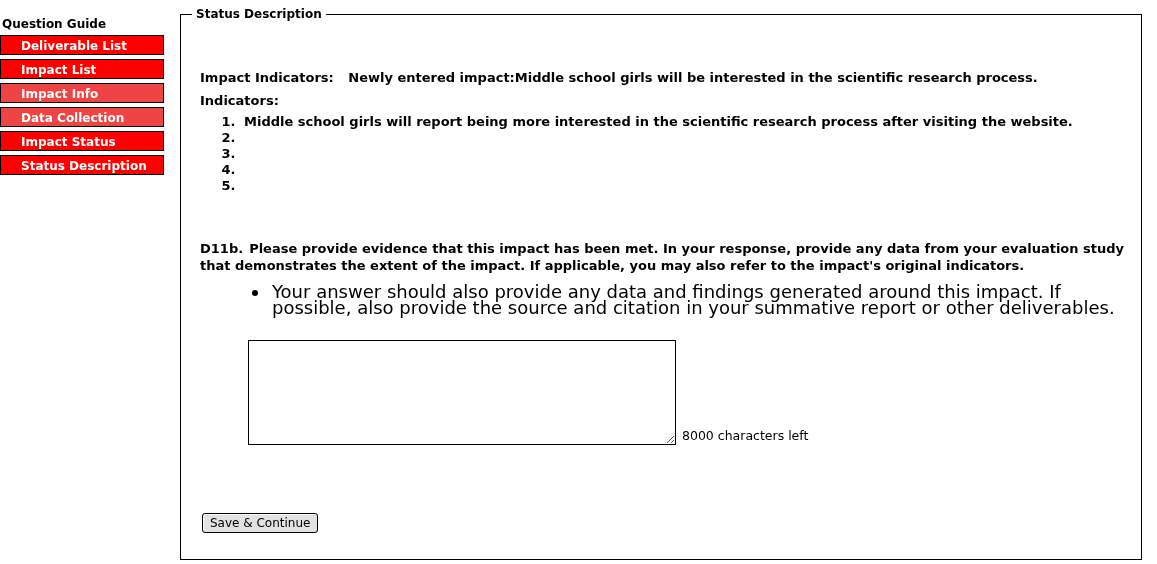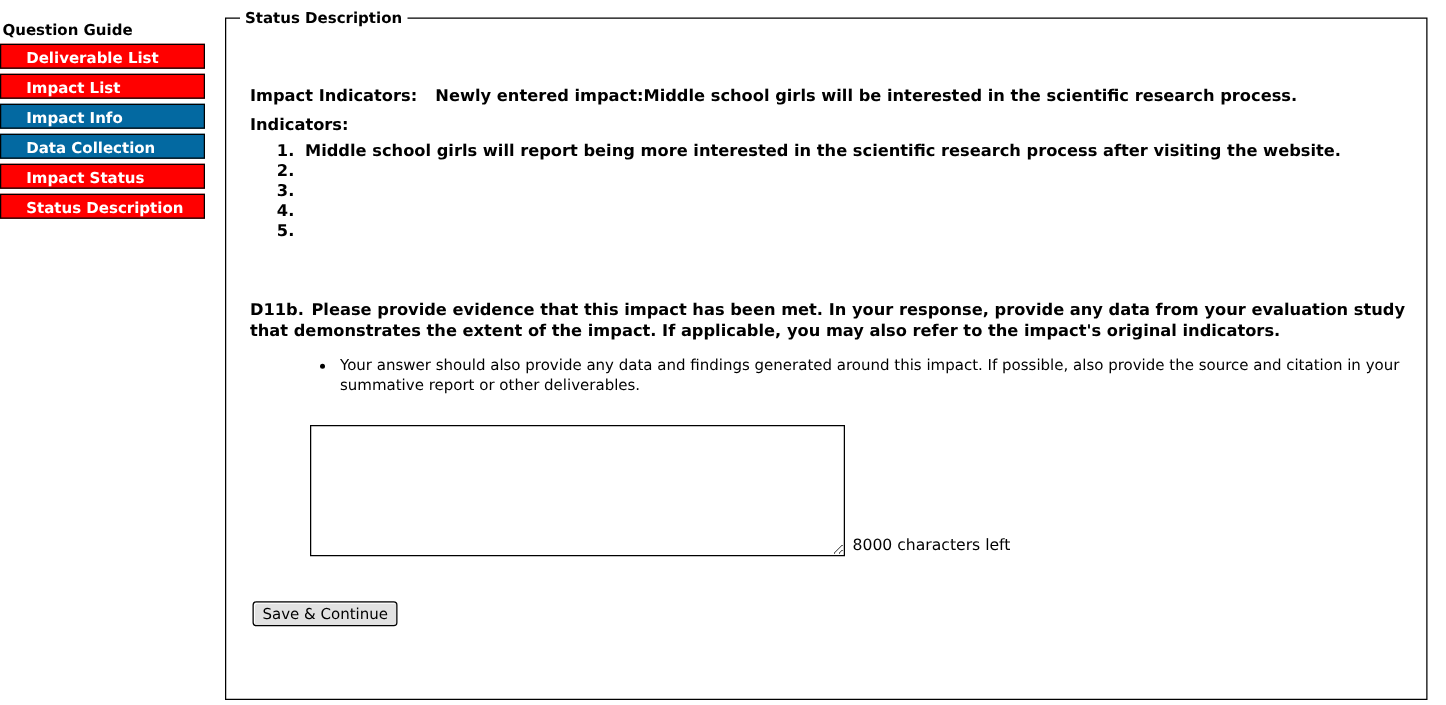--- a/index.html
+++ b/index.html
@@ -40,21 +40,21 @@
     margin-bottom: 4px;
     font-weight: bold;
     font-size: 12px;
     color: #ffffff;
     border: 1px solid #000000;
     cursor: pointer;
     white-space: nowrap;
     overflow: hidden;
   }
   .nav-red  { background: #ff0000; }
-  .nav-blue { background: #0369a1; }
+  .nav-blue { background: #ef4444; }
 
   
   #main-panel {
     position: absolute;
     left: 180px;
     top: 14px;
     width: 962px;
     height: 546px;
     box-sizing: border-box;
     border: 1px solid #000000;
@@ -112,21 +112,21 @@
   }
   #question-block .qnum { margin-right: 6px; }
   #question-text {
     display: inline;
   }
 
   ul.hint-list {
     margin: 10px 0 0 0;
     padding-left: 70px;
     font-weight: normal;
-    font-size: 12px;
+    font-size: 18px;
     line-height: 16px;
   }
   ul.hint-list li { padding-left: 2px; }
 
   #answer-row {
     margin-top: 24px;
     padding-left: 48px;
     display: flex;
     align-items: flex-end;
   }
@@ -142,21 +142,21 @@
     padding: 2px;
   }
   #char-count {
     margin-left: 6px;
     font-size: 12.5px;
     white-space: nowrap;
     padding-bottom: 2px;
   }
 
   #save-row {
-    margin-top: 36px;
+    margin-top: 68px;
     padding-left: 2px;
   }
   #save-button {
     font-family: "DejaVu Sans", sans-serif;
     font-size: 12px;
     padding: 2px 7px;
     border: 1px solid #000000;
     background: #e2e2e2;
     border-radius: 3px;
     box-shadow: inset 1px 1px 0 #ffffff;

